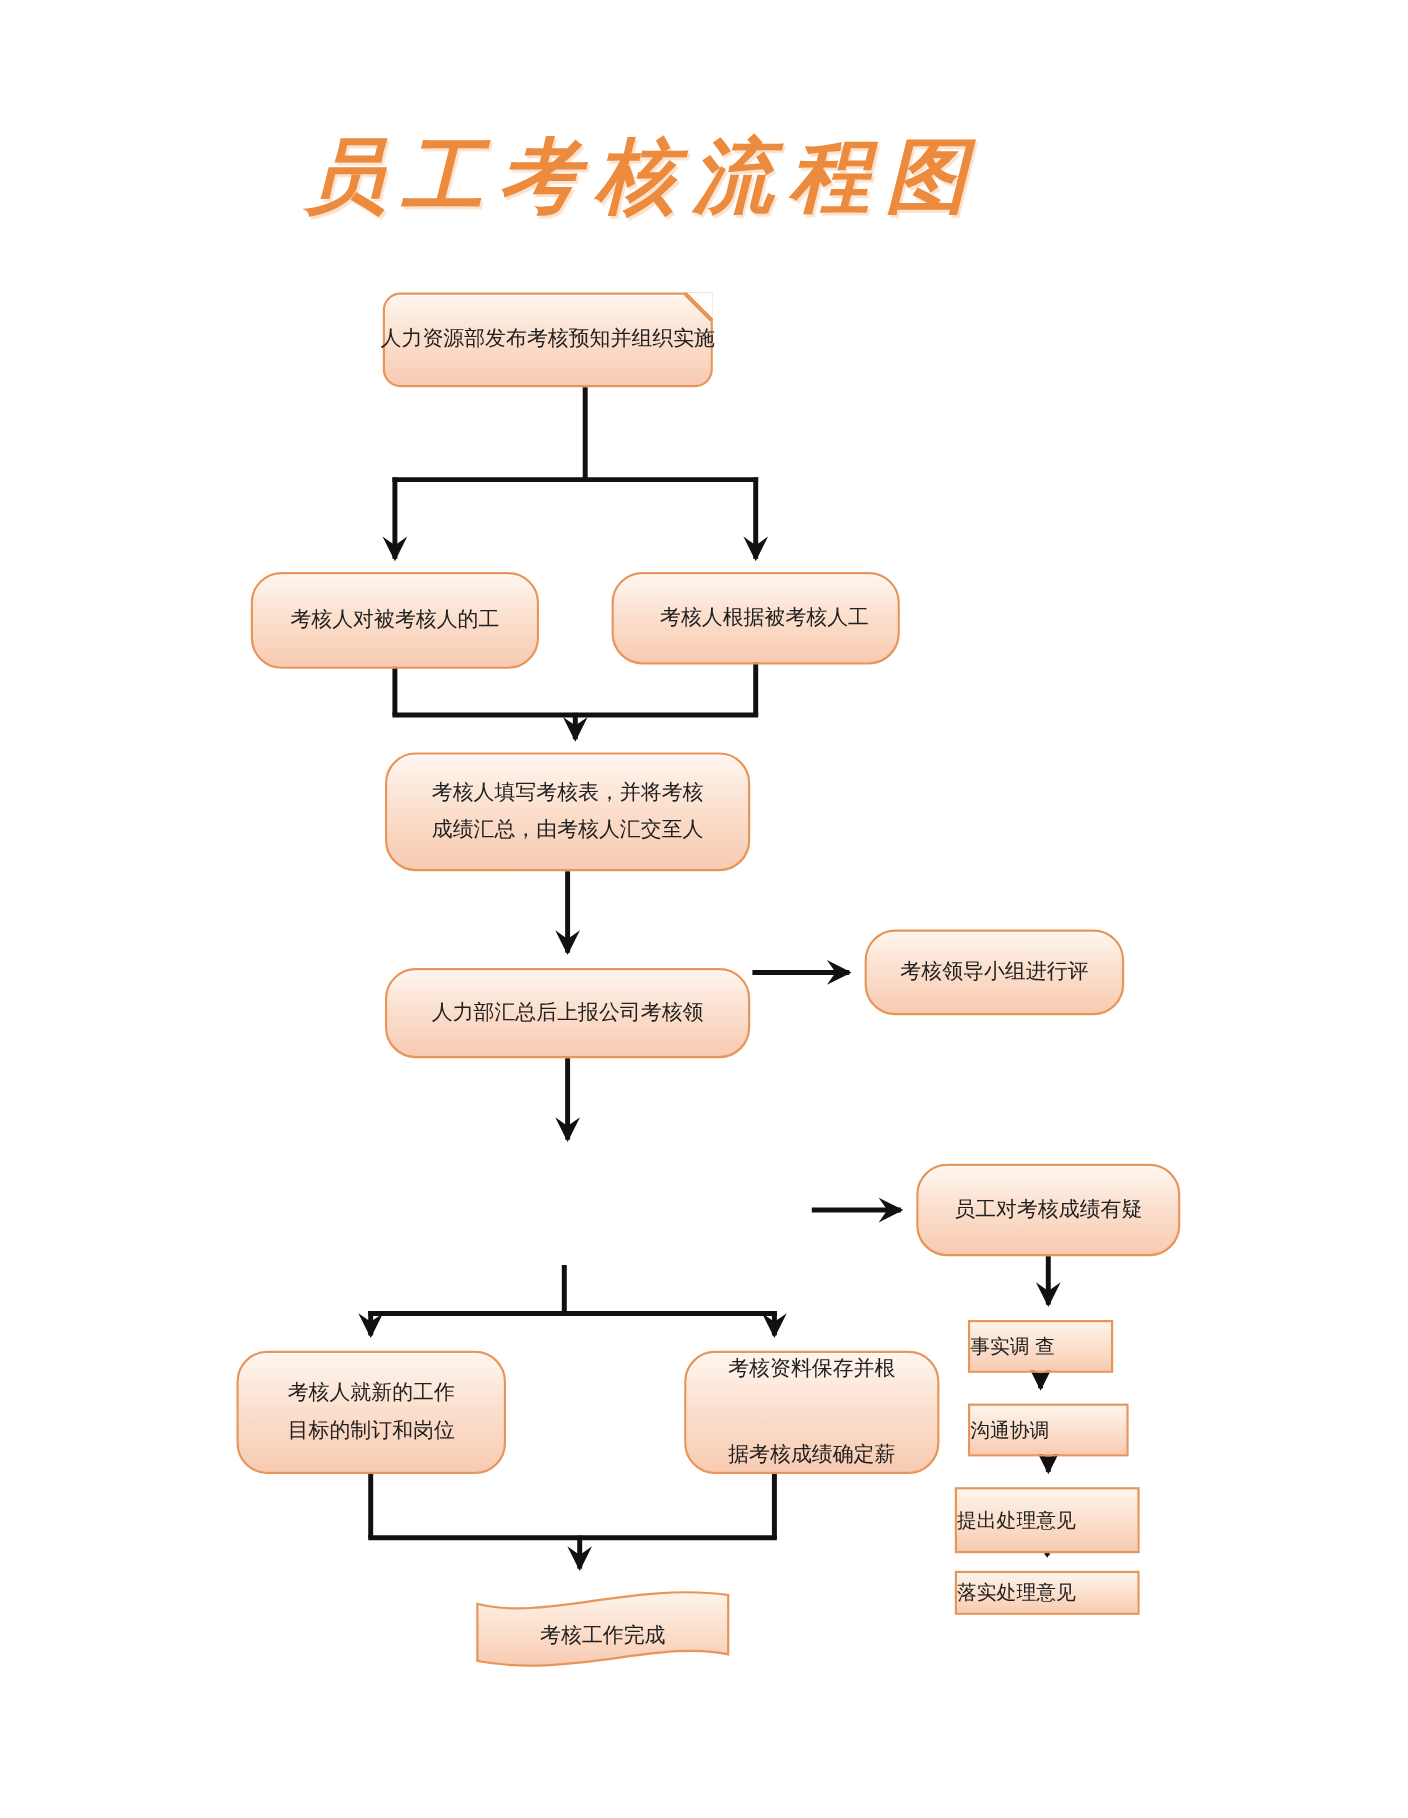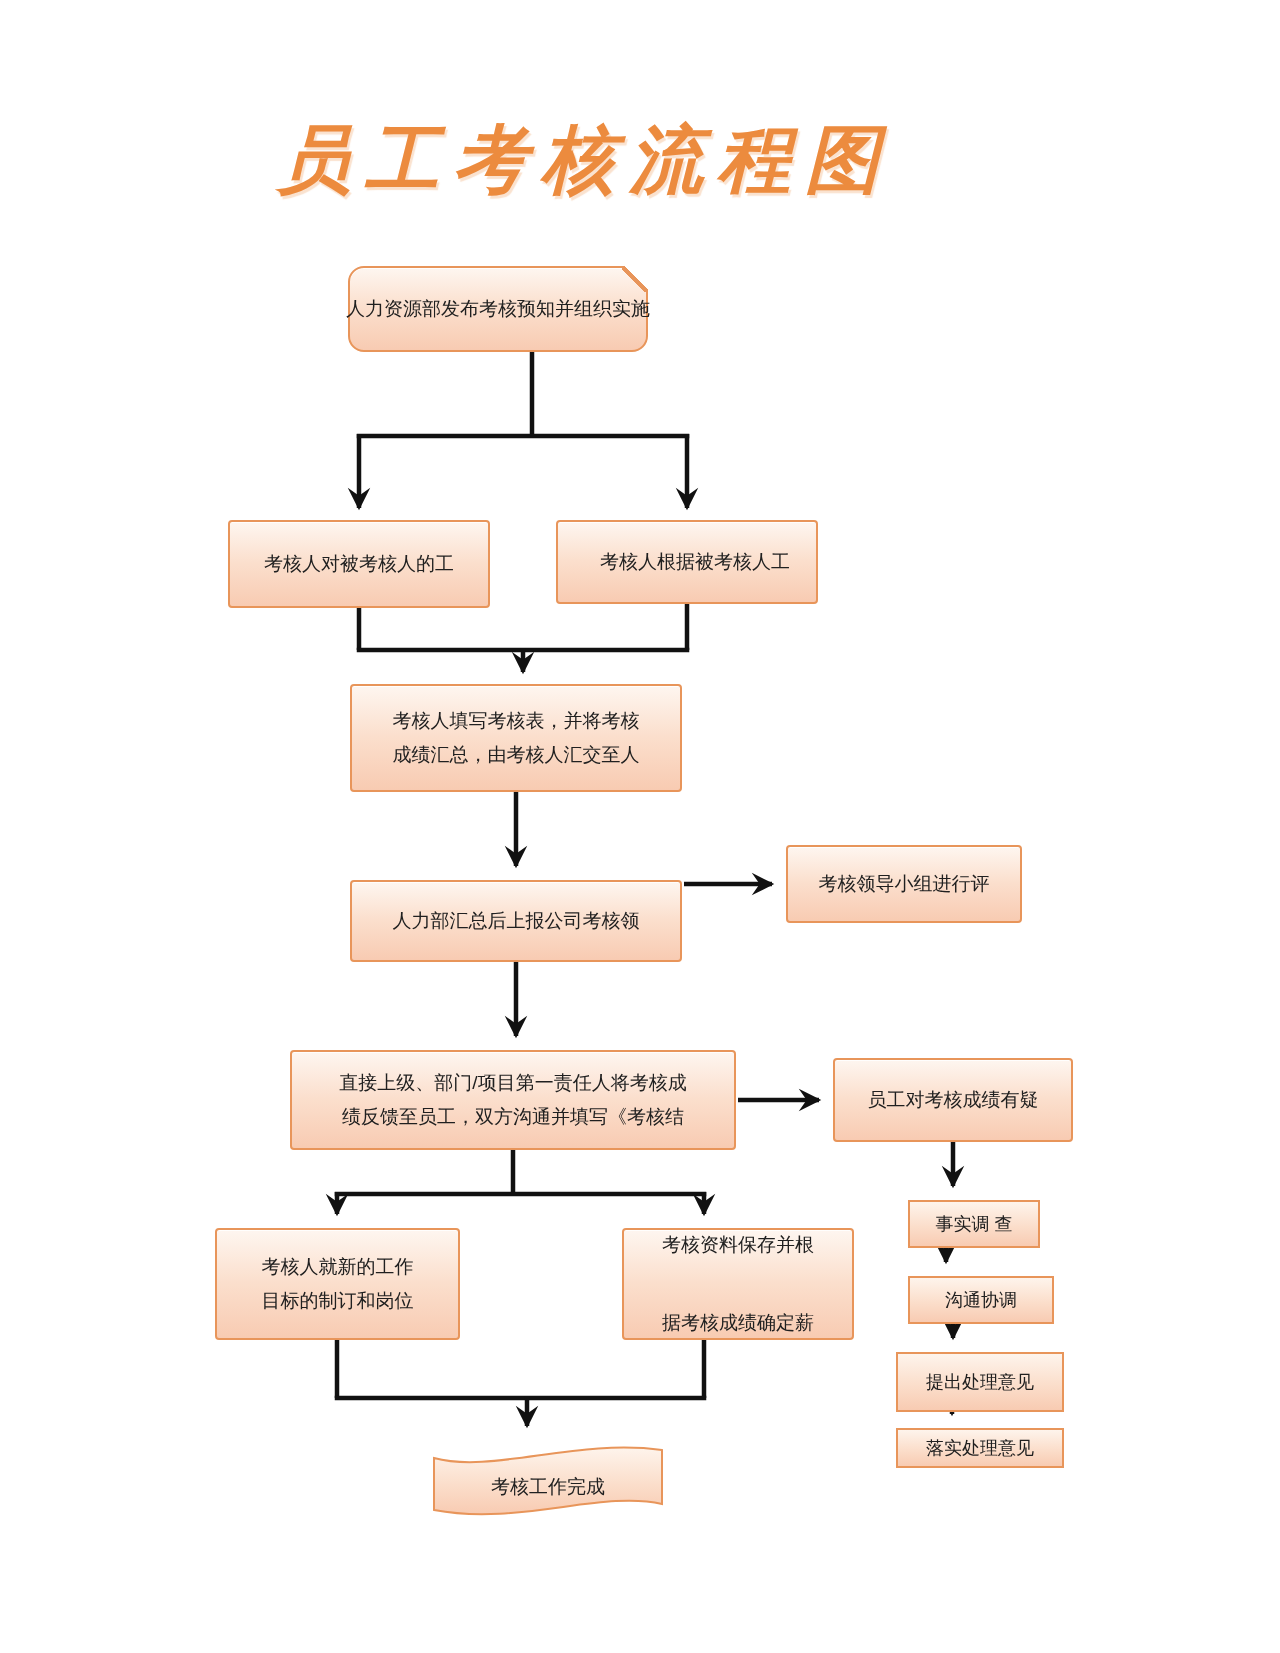--- a/index.html
+++ b/index.html
@@ -11,37 +11,37 @@
   .title {
     position:absolute; left:230px; top:96px; width:710px; height:130px;
     display:flex; align-items:center; justify-content:center;
     font-size:74px; font-weight:bold; font-style:italic;
     letter-spacing:14px; color:#EC8B3E;
     text-shadow:2px 3px 1px rgba(236,139,62,0.25);
     white-space:nowrap;
   }
   .box {
     position:absolute; box-sizing:border-box;
-    border:2px solid #E8955A; border-radius:4px;
+    border:2px solid #E8955A; border-radius:28px;
     background:linear-gradient(180deg,#FEF6F0 0%,#FBDFCD 48%,#F8CBB2 100%);
     display:flex; flex-direction:column; align-items:center; justify-content:center;
     text-align:center; color:#202020; font-size:19px; line-height:34px;
     box-shadow:inset 0 1px 0 rgba(255,255,255,0.85);
   }
   .box.card { border-radius:16px 0 16px 16px; }
   .corner-cut {
     position:absolute; top:-2px; right:-2px; width:26px; height:26px;
     background:linear-gradient(225deg,#ffffff 45%,#E8955A 45%,#E8955A 56%,rgba(255,255,255,0) 56%);
   }
   .rectbox {
     position:absolute; box-sizing:border-box;
     border:2px solid #E8955A; border-radius:0;
     background:linear-gradient(180deg,#FEF4EC 0%,#FBDECB 55%,#F8CBB2 100%);
-    display:flex; align-items:center; justify-content:center;
-    text-align:center; color:#202020; font-size:18px;margin-left:28px;
+    display:flex; align-items:center; 
+    text-align:center; color:#202020; font-size:18px;
   }
   .connectors { position:absolute; left:0; top:0; width:1280px; height:1653px; }
   .banner { position:absolute; left:428px; top:1440px; width:240px; height:86px; }
   .banner svg { position:absolute; left:0; top:0; }
   .banner .banner-label {
     position:absolute; left:0; top:16px; width:240px; height:62px;
     display:flex; align-items:center; justify-content:center;
     color:#202020; font-size:19px;
   }
   .nowrap { white-space:nowrap; }
@@ -106,24 +106,20 @@
   </div>
 
   <div class="box" style="left:350px; top:880px; width:332px; height:82px;">
     <span class="nowrap">人力部汇总后上报公司考核领</span>
   </div>
 
   <div class="box" style="left:786px; top:845px; width:236px; height:78px;">
     <span class="nowrap">考核领导小组进行评</span>
   </div>
 
-  <div class="box" style="left:290px; top:1050px; width:446px; height:100px;">
-    <span class="nowrap">直接上级、部门/项目第一责任人将考核成</span>
-    <span class="nowrap">绩反馈至员工，双方沟通并填写《考核结</span>
-  </div>
 
   <div class="box" style="left:833px; top:1058px; width:240px; height:84px;">
     <span class="nowrap">员工对考核成绩有疑</span>
   </div>
 
   <div class="box" style="left:215px; top:1228px; width:245px; height:112px;">
     <span class="nowrap">考核人就新的工作</span>
     <span class="nowrap">目标的制订和岗位</span>
   </div>
 

